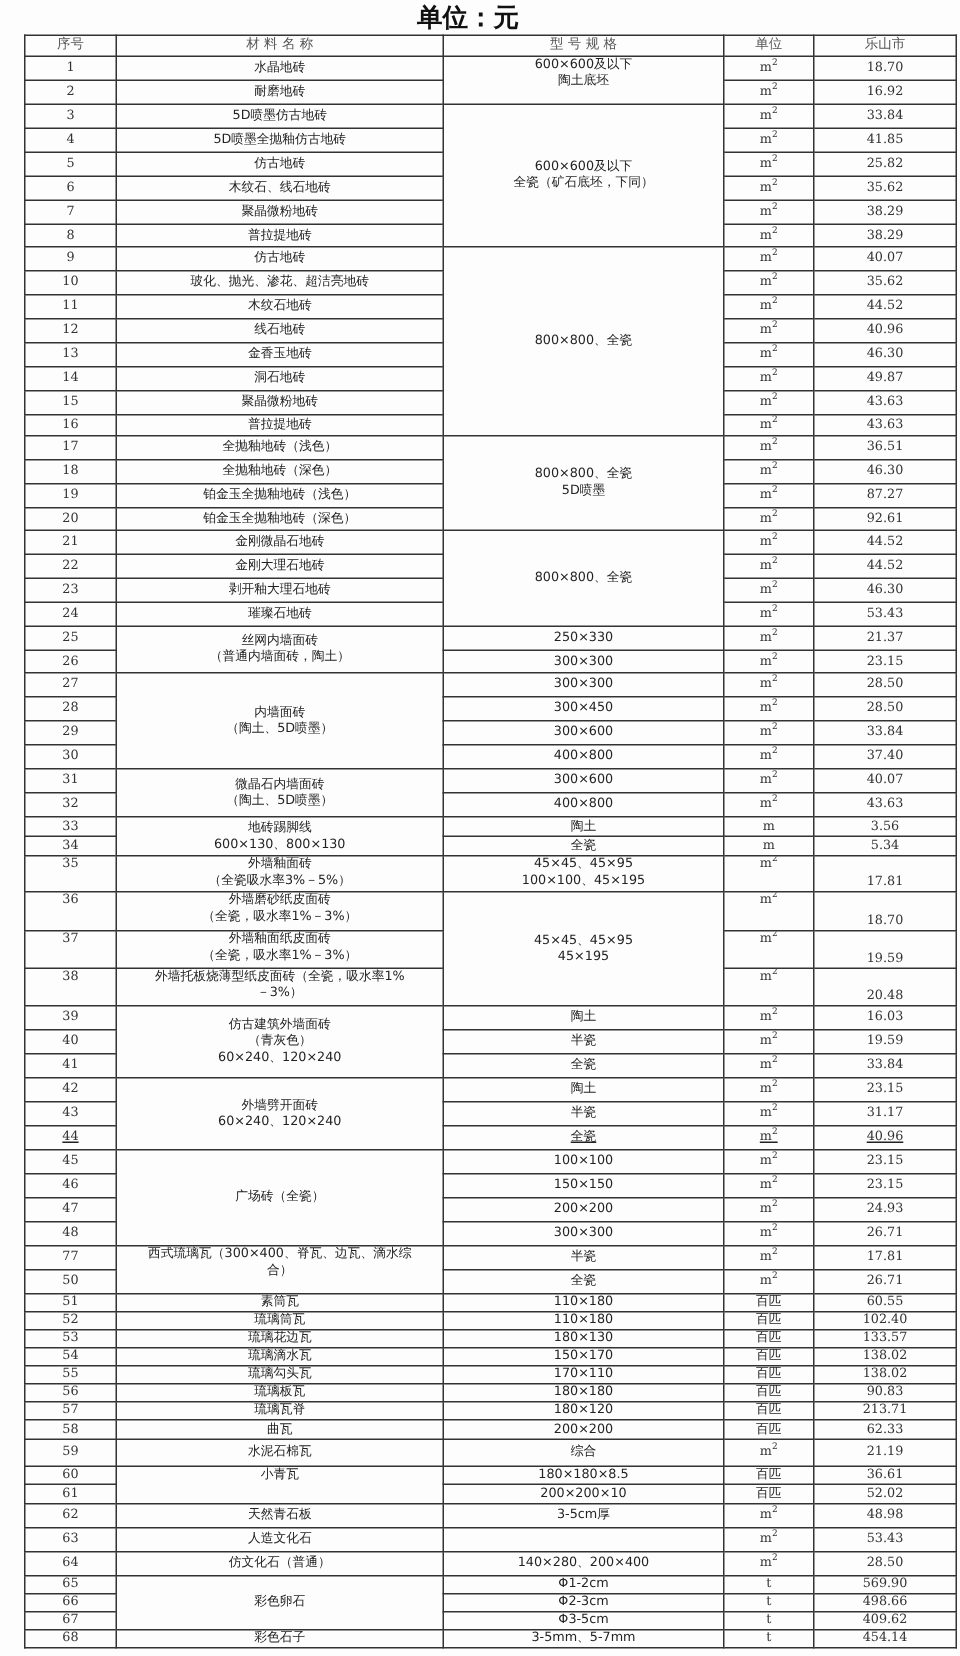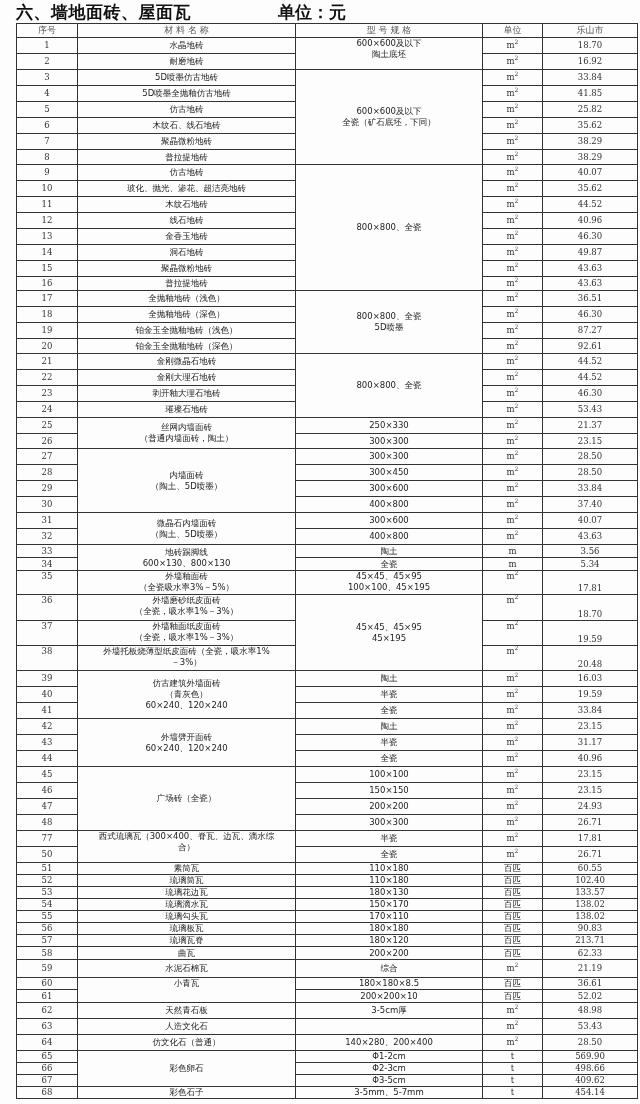--- a/index.html
+++ b/index.html
@@ -21,21 +21,20 @@
   .small { font-size: 7.5px; }
   .top { vertical-align: top !important; }
   .bottom { vertical-align: bottom !important; }
   sup { font-size: 6px; line-height: 0; }
   .mline { display: block; }
 </style>
 </head>
 <body>
 
 <div class="title-bar">
-  <div class="title">六、墙地面砖、屋面瓦</div>
   <div class="unit-label">单位：元</div>
 </div>
 
 <table class="grid">
   <colgroup>
     <col style="width:61px">
       <col style="width:218px">
       <col style="width:187px">
       <col style="width:60px">
       <col style="width:95px">
@@ -442,21 +441,21 @@
         <td class="num">23.15</td>
       </tr>
       <tr style="height: 16px;">
         <td class="num">43</td>
         <td class="cn">
           <span class="mline">半瓷</span>
         </td>
         <td class=" num"><span>m</span><sup>2</sup></td>
         <td class="num">31.17</td>
       </tr>
-      <tr style="height: 16px;">
+      <tr style="height: 16px; text-decoration: underline;">
         <td class="num">44</td>
         <td class="cn">
           <span class="mline">全瓷</span>
         </td>
         <td class=" num"><span>m</span><sup>2</sup></td>
         <td class="num">40.96</td>
       </tr>
       <tr style="height: 16px; padding-left: 36px;">
         <td class="num">45</td>
         <td class="cn" rowspan="4">

